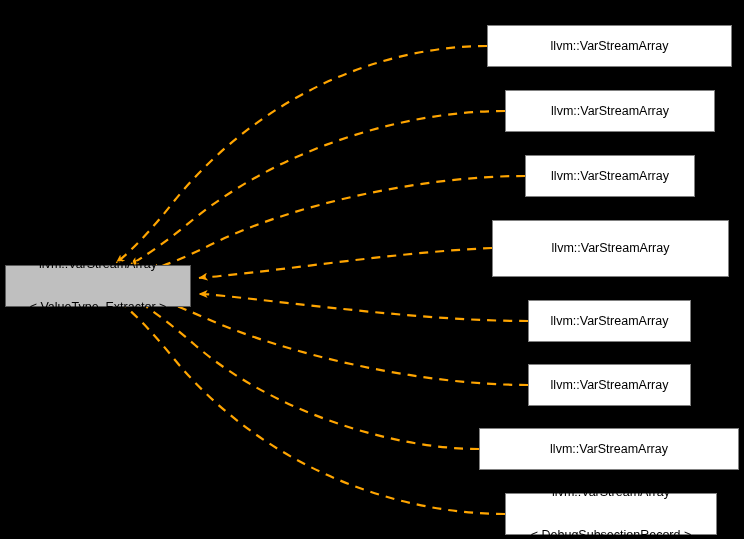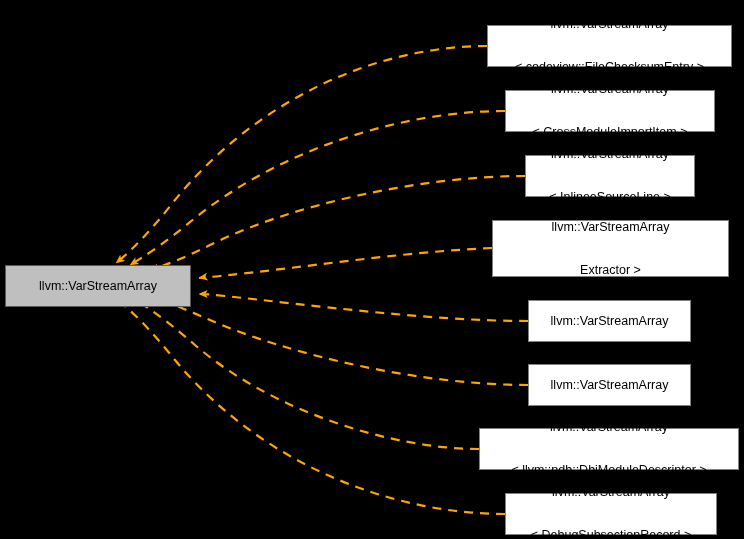--- a/index.html
+++ b/index.html
@@ -69,26 +69,27 @@
         <path d="M 492 248 C 400 252 300 268 220 276 C 212 277 205 277 199 278" fill="none" stroke="#ffa500" stroke-width="2.2" stroke-dasharray="9,7" marker-end="url(#arrowhead)"></path>
         <path d="M 528 321 C 430 321 310 305 225 296 C 215 295 207 294 199 294" fill="none" stroke="#ffa500" stroke-width="2.2" stroke-dasharray="9,7" marker-end="url(#arrowhead)"></path>
         <path d="M 528 385 C 420 385 290 355 210 320 C 180 307 163 300 150 296" fill="none" stroke="#ffa500" stroke-width="2.2" stroke-dasharray="9,7" marker-end="url(#arrowhead)"></path>
         <path d="M 479 449 C 390 449 270 410 195 345 C 165 319 145 305 130 297" fill="none" stroke="#ffa500" stroke-width="2.2" stroke-dasharray="9,7" marker-end="url(#arrowhead)"></path>
         <path d="M 505 514 C 390 514 260 463 175 360 C 150 329 130 309 116 299" fill="none" stroke="#ffa500" stroke-width="2.2" stroke-dasharray="9,7" marker-end="url(#arrowhead)"></path>
       </g>
   </svg>
 
   <div class="node root" id="node-root" style="left: 5px; top: 265px; width: 186px; height: 42px;">
     <span class="line">llvm::VarStreamArray</span>
+    <span class="line">&lt; ValueType, Extractor &gt;</span>
   </div>
 
   <div id="derived-nodes">
-      <div class="node" style="left: 487px; top: 25px; width: 245px; height: 42px;"><span class="line">llvm::VarStreamArray</span><span class="line">&lt; codeview::FileChecksumEntry &gt;</span></div>
-      <div class="node" style="left: 505px; top: 90px; width: 210px; height: 42px;"><span class="line">llvm::VarStreamArray</span><span class="line">&lt; CrossModuleImportItem &gt;</span></div>
-      <div class="node" style="left: 525px; top: 155px; width: 170px; height: 42px;"><span class="line">llvm::VarStreamArray</span><span class="line">&lt; InlineeSourceLine &gt;</span></div>
-      <div class="node" style="left: 492px; top: 220px; width: 237px; height: 57px;"><span class="line">llvm::VarStreamArray</span><span class="line">Extractor &gt;</span></div>
+      <div class="node" style="left: 487px; top: 25px; width: 245px; height: 42px;"><span class="line">llvm::VarStreamArray</span></div>
+      <div class="node" style="left: 505px; top: 90px; width: 210px; height: 42px;"><span class="line">llvm::VarStreamArray</span></div>
+      <div class="node" style="left: 525px; top: 155px; width: 170px; height: 42px;"><span class="line">llvm::VarStreamArray</span></div>
+      <div class="node" style="left: 492px; top: 220px; width: 237px; height: 57px;"><span class="line">llvm::VarStreamArray</span></div>
       <div class="node" style="left: 528px; top: 300px; width: 163px; height: 42px;"><span class="line">llvm::VarStreamArray</span></div>
       <div class="node" style="left: 528px; top: 364px; width: 163px; height: 42px;"><span class="line">llvm::VarStreamArray</span></div>
-      <div class="node" style="left: 479px; top: 428px; width: 260px; height: 42px;"><span class="line">llvm::VarStreamArray</span><span class="line">&lt; llvm::pdb::DbiModuleDescriptor &gt;</span></div>
+      <div class="node" style="left: 479px; top: 428px; width: 260px; height: 42px;"><span class="line">llvm::VarStreamArray</span></div>
       <div class="node" style="left: 505px; top: 493px; width: 212px; height: 42px;"><span class="line">llvm::VarStreamArray</span><span class="line">&lt; DebugSubsectionRecord &gt;</span></div>
     </div>
 
 </div>
 
 </body></html>

